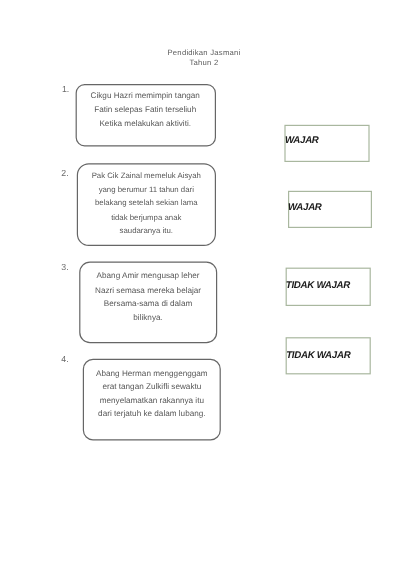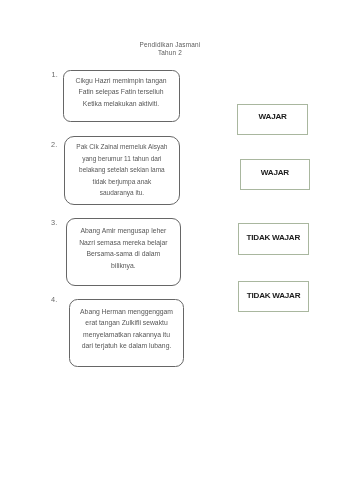--- a/index.html
+++ b/index.html
@@ -52,27 +52,27 @@
 
   
   .abox {
     position: absolute;
     box-sizing: border-box;
     border: 1px solid #a9b79f;
     background: #ffffff;
   }
   .alabel {
     position: absolute;
-    text-align: center;
     font-size: 8.1px;
     line-height: 8px;
     font-weight: bold;
     letter-spacing: -0.25px;
     color: #1c1c1c;
     white-space: nowrap;
+    font-style: italic;
   }
 </style>
 </head>
 <body>
 
 <div class="page">
 
   <div class="heading">
     <div>Pendidikan Jasmani</div>
     <div>Tahun 2</div>

